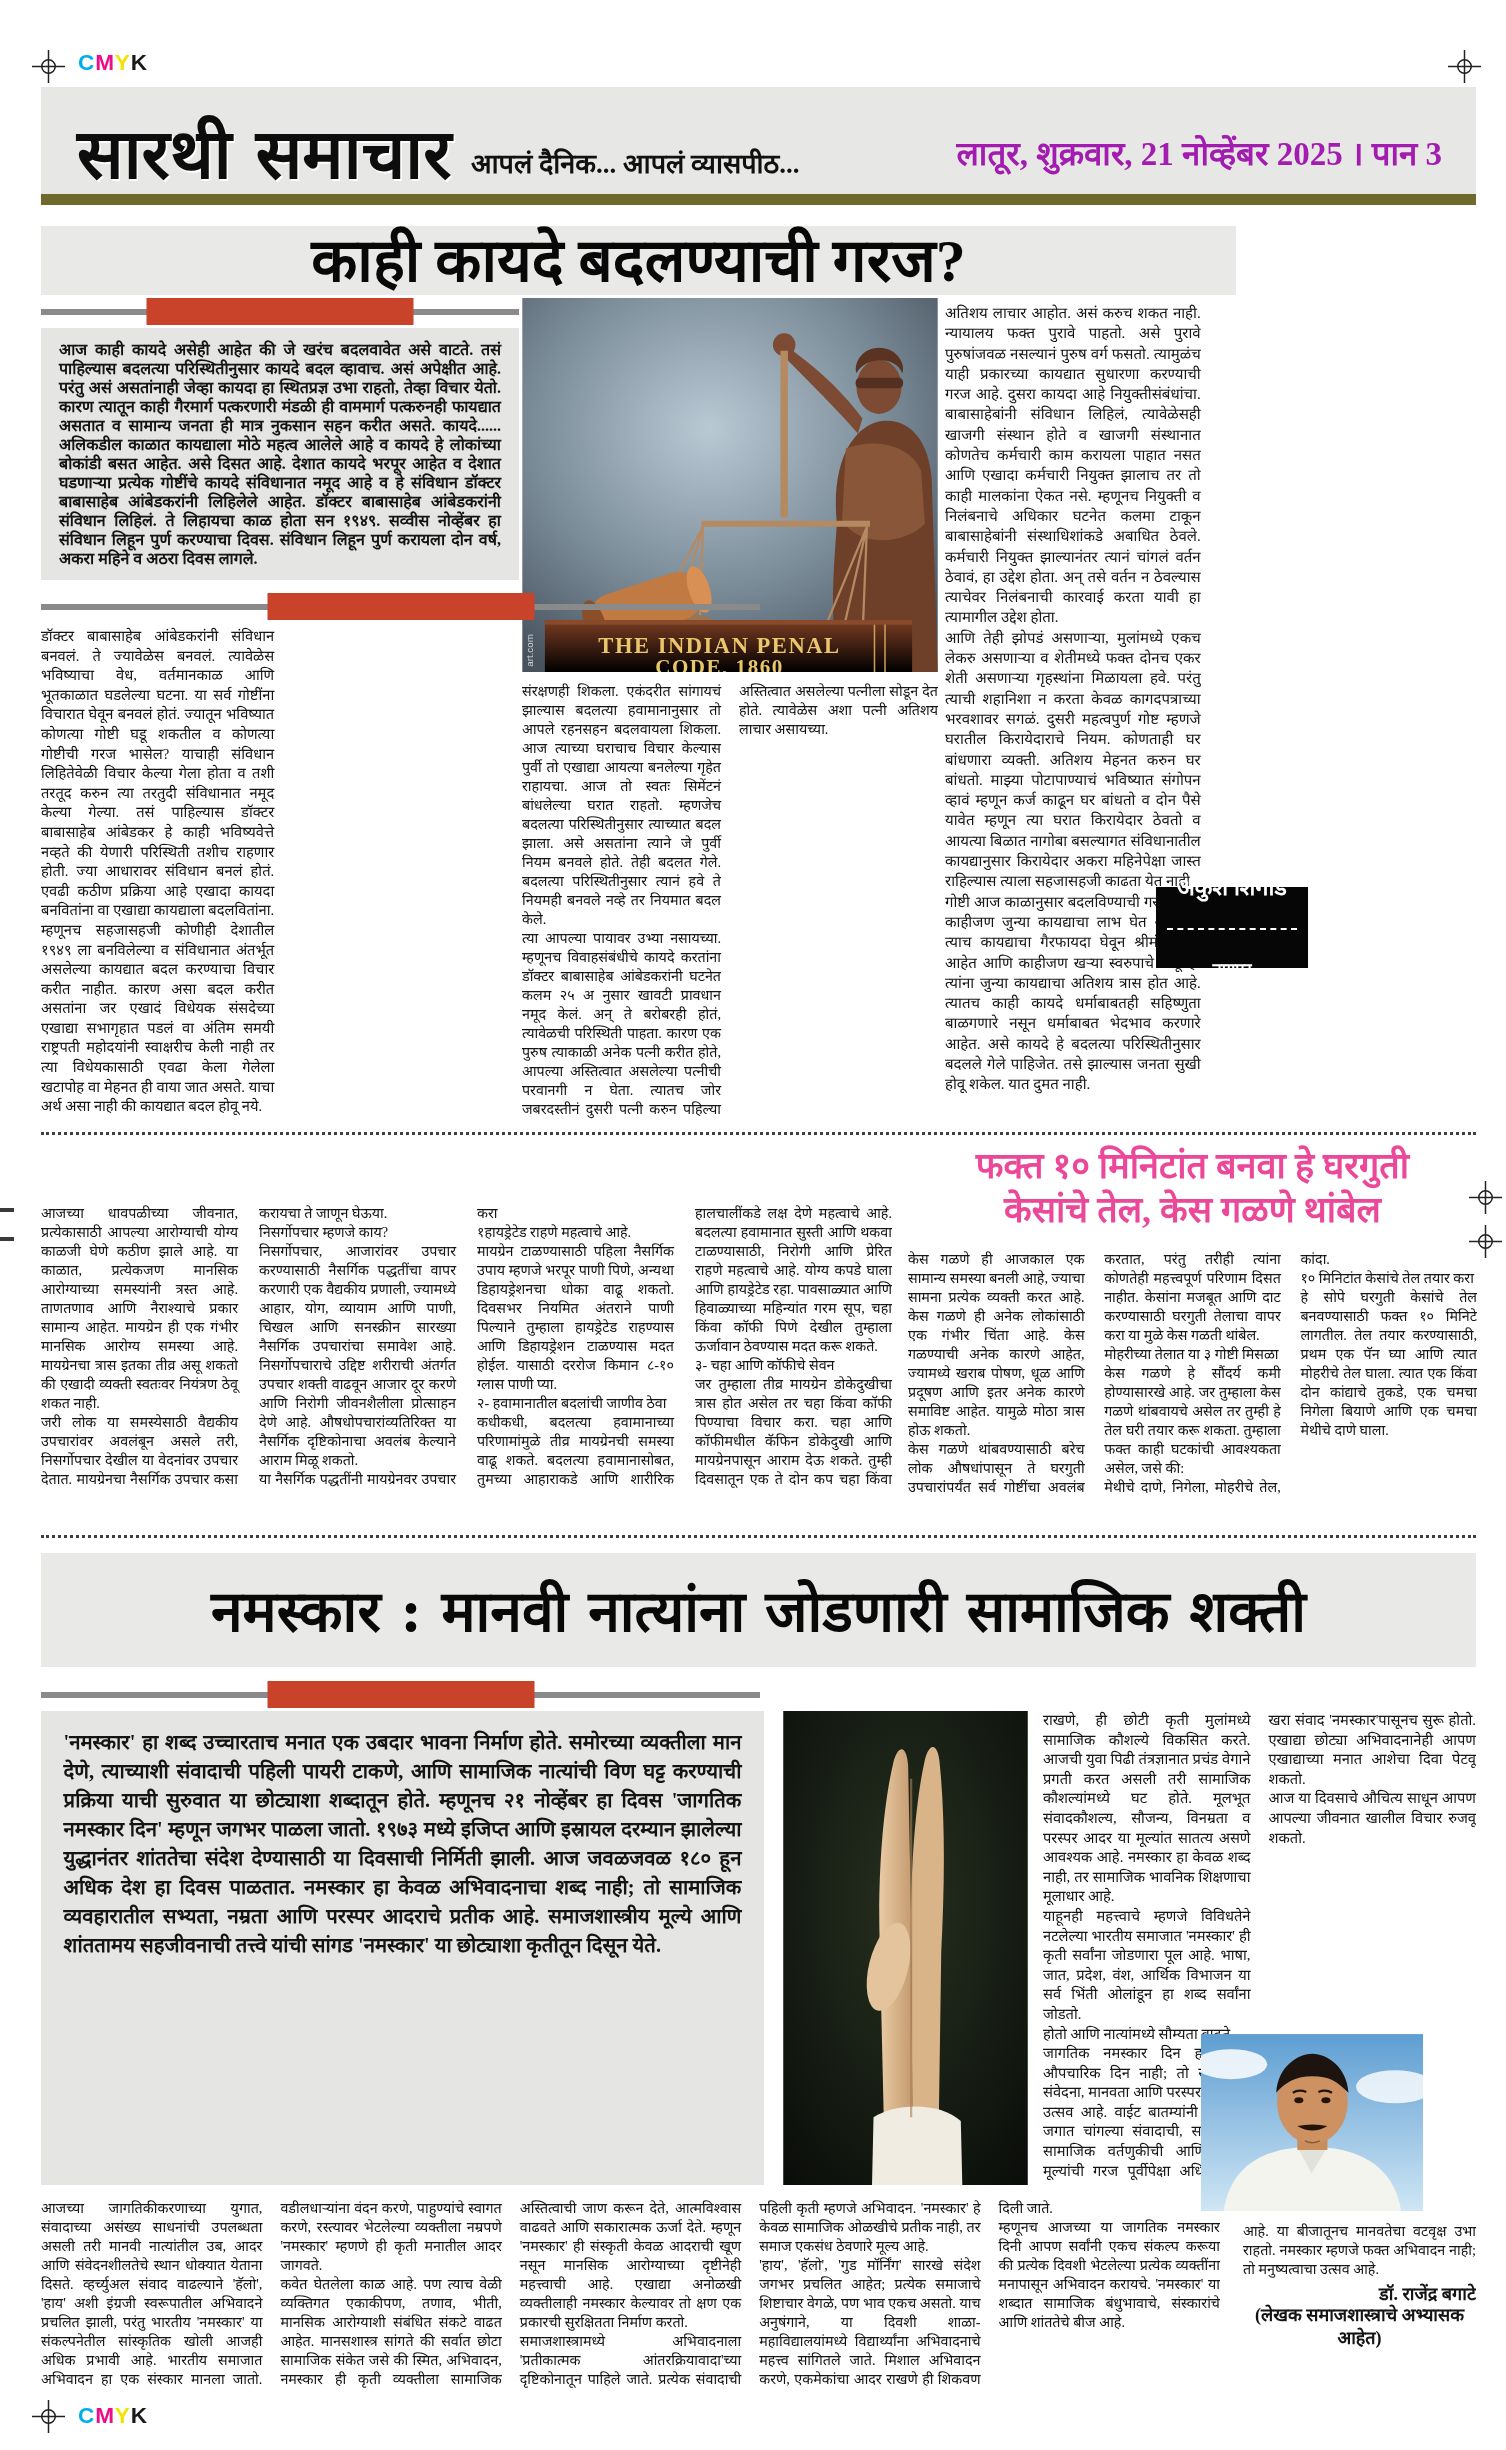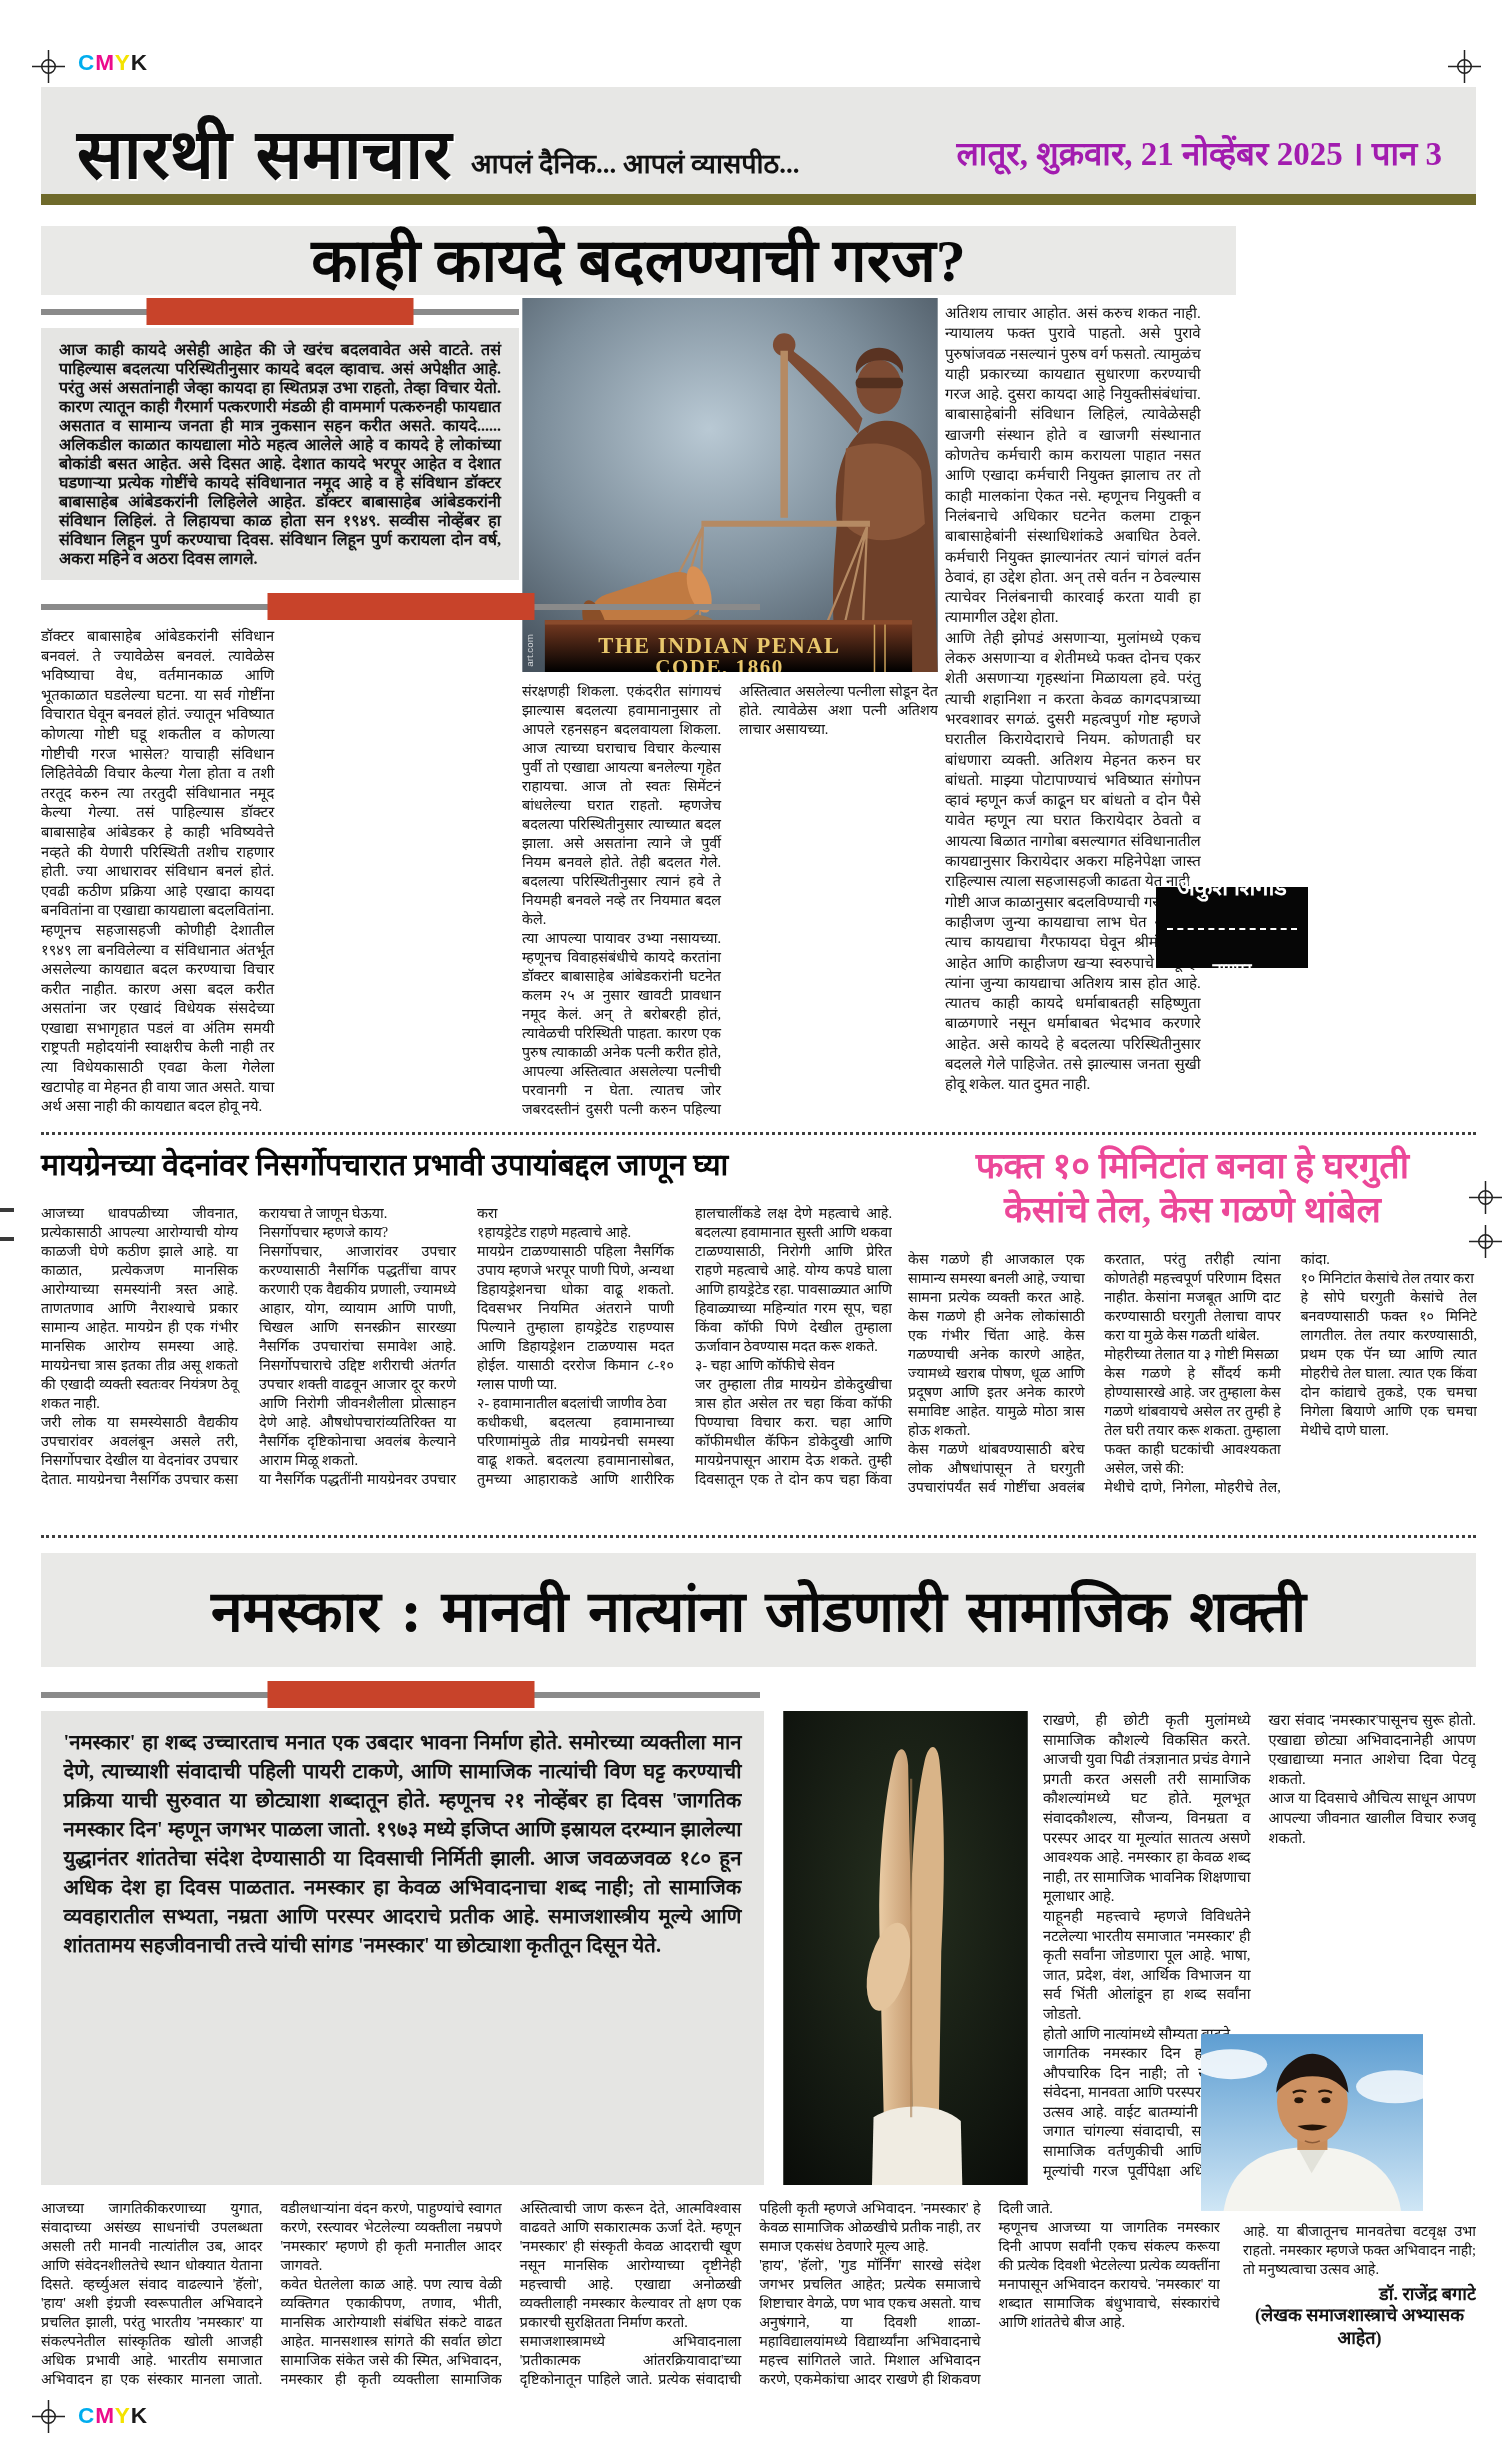--- a/index.html
+++ b/index.html
@@ -198,21 +198,20 @@
 त्या आपल्या पायावर उभ्या नसायच्या. म्हणूनच विवाहसंबंधीचे कायदे करतांना डॉक्टर बाबासाहेब आंबेडकरांनी घटनेत कलम २५ अ नुसार खावटी प्रावधान नमूद केलं. अन् ते बरोबरही होतं, त्यावेळची परिस्थिती पाहता. कारण एक पुरुष त्याकाळी अनेक पत्नी करीत होते, आपल्या अस्तित्वात असलेल्या पत्नीची परवानगी न घेता. त्यातच जोर जबरदस्तीनं दुसरी पत्नी करुन पहिल्या अस्तित्वात असलेल्या पत्नीला सोडून देत होते. त्यावेळेस अशा पत्नी अतिशय लाचार असायच्या.</div>
 
   <div class="abs authorbox">
     <div class="name">अंकुश शिंगाडे</div>
     <div class="sep"></div>
     <div class="city">नागपूर</div>
   </div>
 
   <div class="abs dotted" style="left:41px;top:1132px;width:1435px;"></div>
 
-  <div class="abs mig-headline">मायग्रेनच्या वेदनांवर निसर्गोपचारात प्रभावी उपायांबद्दल जाणून घ्या</div>
   <div class="abs cols mig-body prelines">आजच्या धावपळीच्या जीवनात, प्रत्येकासाठी आपल्या आरोग्याची योग्य काळजी घेणे कठीण झाले आहे. या काळात, प्रत्येकजण मानसिक आरोग्याच्या समस्यांनी त्रस्त आहे. ताणतणाव आणि नैराश्याचे प्रकार सामान्य आहेत. मायग्रेन ही एक गंभीर मानसिक आरोग्य समस्या आहे. मायग्रेनचा त्रास इतका तीव्र असू शकतो की एखादी व्यक्ती स्वतःवर नियंत्रण ठेवू शकत नाही.
 जरी लोक या समस्येसाठी वैद्यकीय उपचारांवर अवलंबून असले तरी, निसर्गोपचार देखील या वेदनांवर उपचार देतात. मायग्रेनचा नैसर्गिक उपचार कसा करायचा ते जाणून घेऊया.
 निसर्गोपचार म्हणजे काय?
 निसर्गोपचार, आजारांवर उपचार करण्यासाठी नैसर्गिक पद्धतींचा वापर करणारी एक वैद्यकीय प्रणाली, ज्यामध्ये आहार, योग, व्यायाम आणि पाणी, चिखल आणि सनस्क्रीन सारख्या नैसर्गिक उपचारांचा समावेश आहे. निसर्गोपचाराचे उद्दिष्ट शरीराची अंतर्गत उपचार शक्ती वाढवून आजार दूर करणे आणि निरोगी जीवनशैलीला प्रोत्साहन देणे आहे. औषधोपचारांव्यतिरिक्त या नैसर्गिक दृष्टिकोनाचा अवलंब केल्याने आराम मिळू शकतो.
 या नैसर्गिक पद्धतींनी मायग्रेनवर उपचार करा
 १हायड्रेटेड राहणे महत्वाचे आहे.
 मायग्रेन टाळण्यासाठी पहिला नैसर्गिक उपाय म्हणजे भरपूर पाणी पिणे, अन्यथा डिहायड्रेशनचा धोका वाढू शकतो. दिवसभर नियमित अंतराने पाणी पिल्याने तुम्हाला हायड्रेटेड राहण्यास आणि डिहायड्रेशन टाळण्यास मदत होईल. यासाठी दररोज किमान ८-१० ग्लास पाणी प्या.
 २- हवामानातील बदलांची जाणीव ठेवा
 कधीकधी, बदलत्या हवामानाच्या परिणामांमुळे तीव्र मायग्रेनची समस्या वाढू शकते. बदलत्या हवामानासोबत, तुमच्या आहाराकडे आणि शारीरिक हालचालींकडे लक्ष देणे महत्वाचे आहे. बदलत्या हवामानात सुस्ती आणि थकवा टाळण्यासाठी, निरोगी आणि प्रेरित राहणे महत्वाचे आहे. योग्य कपडे घाला आणि हायड्रेटेड रहा. पावसाळ्यात आणि हिवाळ्याच्या महिन्यांत गरम सूप, चहा किंवा कॉफी पिणे देखील तुम्हाला ऊर्जावान ठेवण्यास मदत करू शकते.
 ३- चहा आणि कॉफीचे सेवन

